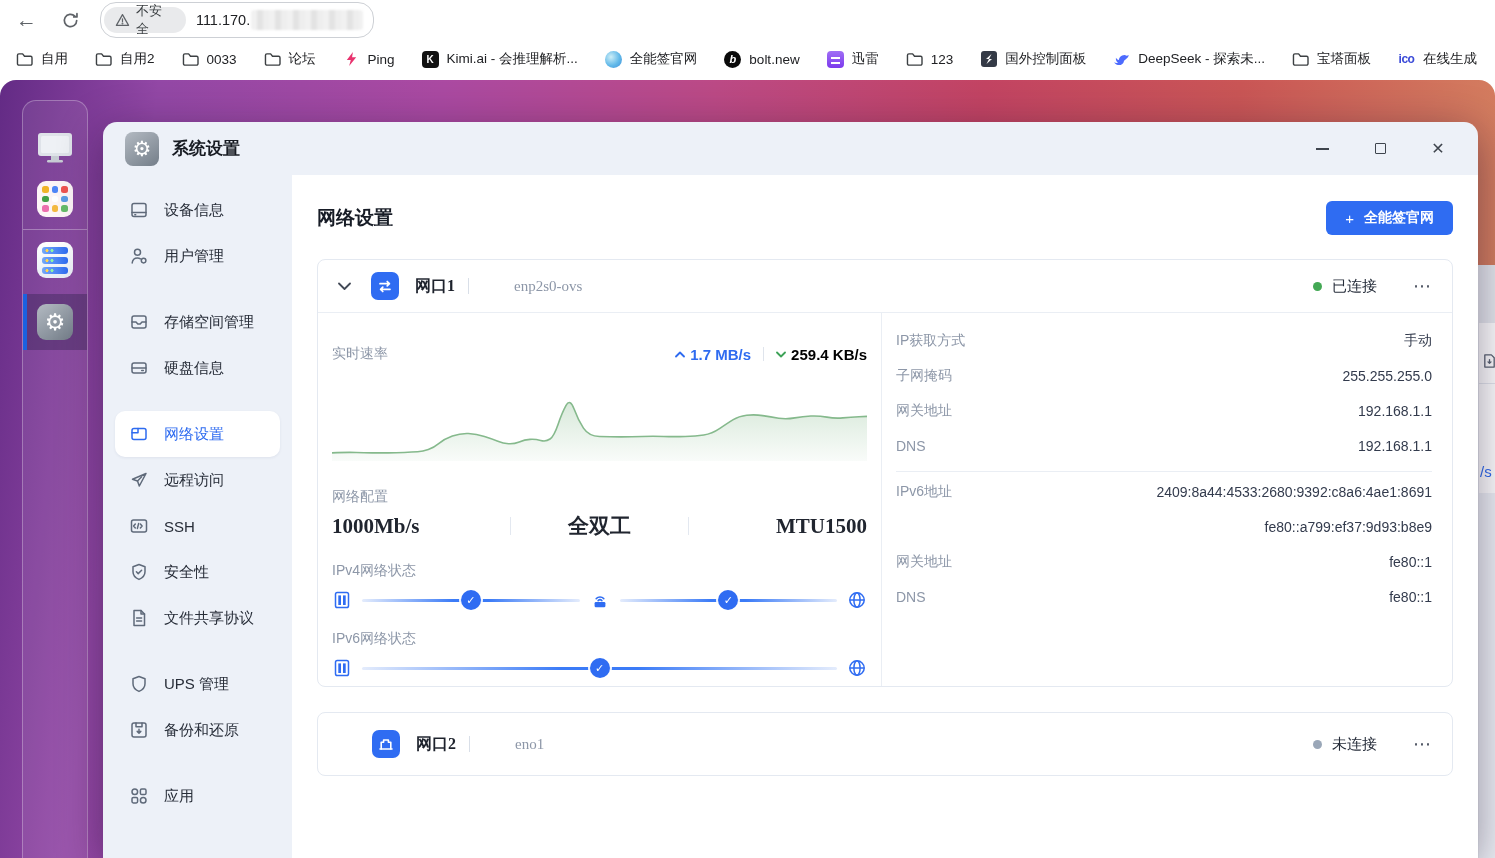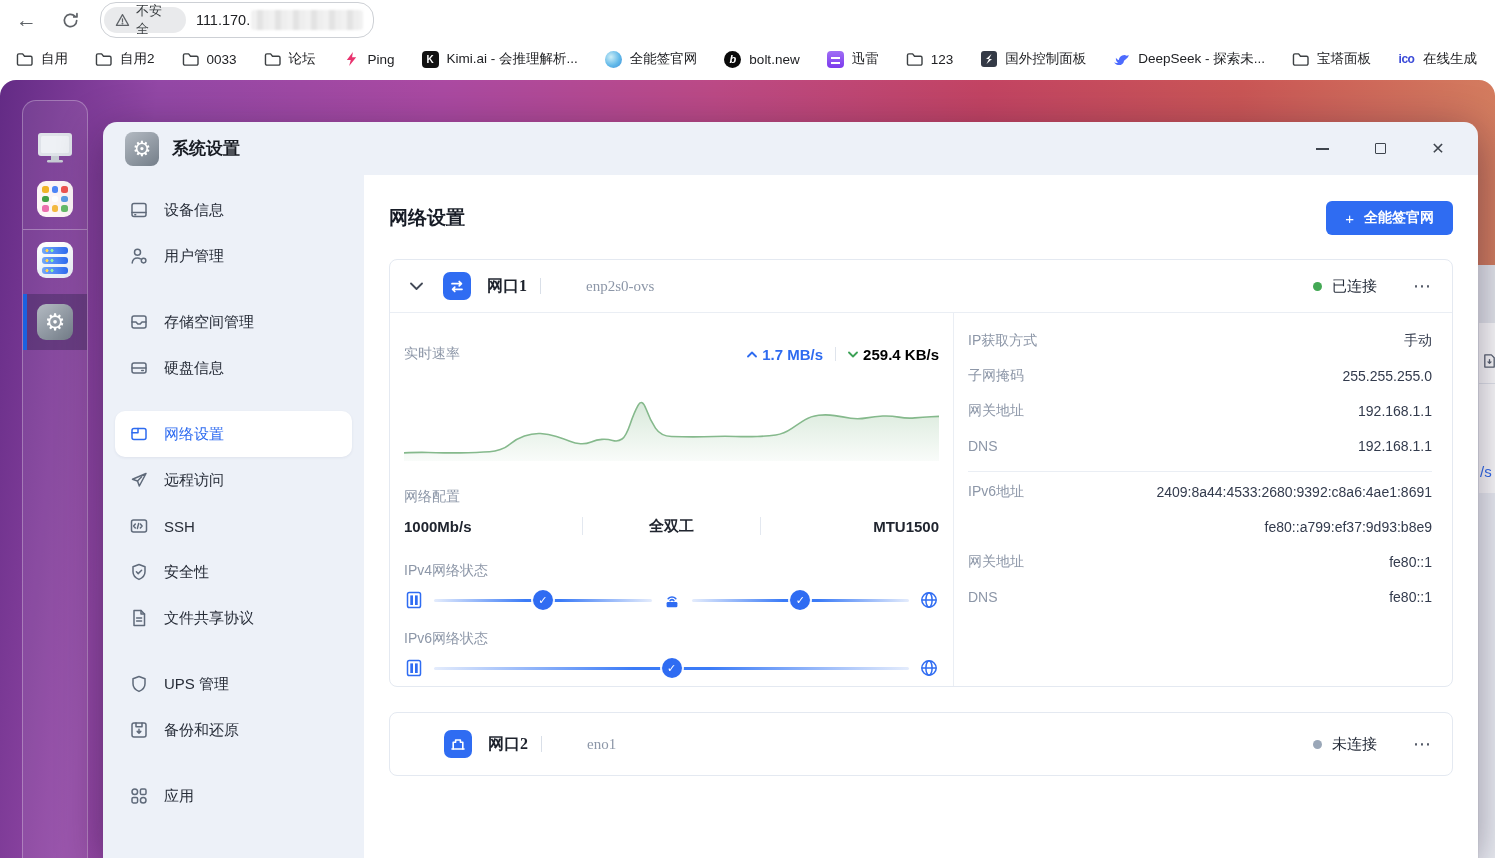--- a/index.html
+++ b/index.html
@@ -64,21 +64,21 @@
   .modal-app-icon { width:34px; height:34px; border-radius:8px; background:linear-gradient(145deg,#b3bac2,#747e89);
     color:#fff; display:flex; align-items:center; justify-content:center; font-size:21px; }
   .modal-title { margin-left:13px; font-size:17px; font-weight:bold; color:#171b22; }
   .win-controls { margin-left:auto; display:flex; align-items:center; gap:42px; margin-right:10px; }
   .win-btn { cursor:pointer; color:#3f454e; display:flex; align-items:center; justify-content:center; width:16px; height:16px; }
   .min-glyph { width:13px; border-top:2px solid #3f454e; }
   .max-glyph { width:11px; height:11px; border:1.6px solid #3f454e; border-radius:1px; }
   .close-glyph { font-size:16px; line-height:1; }
 
   .modal-body { flex:1; display:flex; background:#fff; min-height:0; }
-  .side-nav { width:261px; flex:0 0 auto; background:#edf1f8; padding:12px 12px 0; }
+  .side-nav { width:189px; flex:0 0 auto; background:#edf1f8; padding:12px 12px 0; }
   .nav-group { margin-bottom:20px; }
   .nav-item { height:46px; display:flex; align-items:center; gap:15px; padding-left:14px; border-radius:10px;
     font-size:15px; color:#272d38; cursor:pointer; }
   .nav-item svg { flex:0 0 auto; color:#5f6a7a; }
   .nav-item.selected { background:#fff; color:#2e6bf0; box-shadow:0 1px 3px rgba(30,45,80,0.07); }
   .nav-item.selected svg { color:#2e6bf0; }
 
   .content { flex:1; background:#fff; padding:26px 25px 0; min-width:0; }
   .content-head { height:34px; display:flex; align-items:center; justify-content:space-between; margin-bottom:24px; }
   .page-title { font-size:19px; font-weight:bold; color:#171c26; }
@@ -107,21 +107,21 @@
 
   .rt-row { height:22px; display:flex; align-items:center; justify-content:space-between; }
   .lbl { font-size:14px; color:#8d97a8; }
   .speeds { display:flex; align-items:center; gap:12px; }
   .spd { display:flex; align-items:center; gap:5px; font-size:15px; font-weight:bold; }
   .spd.up { color:#2e6bf0; } .spd.down { color:#000000;text-align:center; }
   .spd-sep { width:1px; height:14px; background:#dfe4ec; }
   .chart-wrap { margin-top:12px; height:85px; }
   .cfg-label { margin-top:26px; height:18px; }
   .cfg-row { margin-top:8px; height:24px; display:flex; align-items:center; }
-  .cfg-cell { flex:1; font-size:15px; font-weight:bold; color:#20252f; }
+  .cfg-cell { flex:1; font-size:21px; font-weight:bold; color:#20252f;font-family:Liberation Serif, serif; }
   .cfg-cell.c { text-align:center; } .cfg-cell.r { text-align:right; }
   .cfg-sep { width:1px; height:18px; background:#e3e8f0; }
   .ns-label { margin-top:24px; height:18px; }
   .ns-label.second { margin-top:18px; }
   .slider-row { margin-top:8px; height:24px; display:flex; align-items:center; gap:10px; color:#2f6cf2; }
   .track { flex:1; height:3px; border-radius:2px; position:relative;
     background:linear-gradient(90deg,#e4ecfc 0%,#3b7bf7 42%,#3b7bf7 58%,#e4ecfc 100%); }
   .check-bub { position:absolute; left:50%; top:50%; transform:translate(-50%,-50%); width:20px; height:20px;
     border-radius:50%; background:#2f6cf2; color:#fff; font-size:11px; font-weight:bold; display:flex;
     align-items:center; justify-content:center; box-shadow:0 0 0 2px rgba(255,255,255,0.9); }

